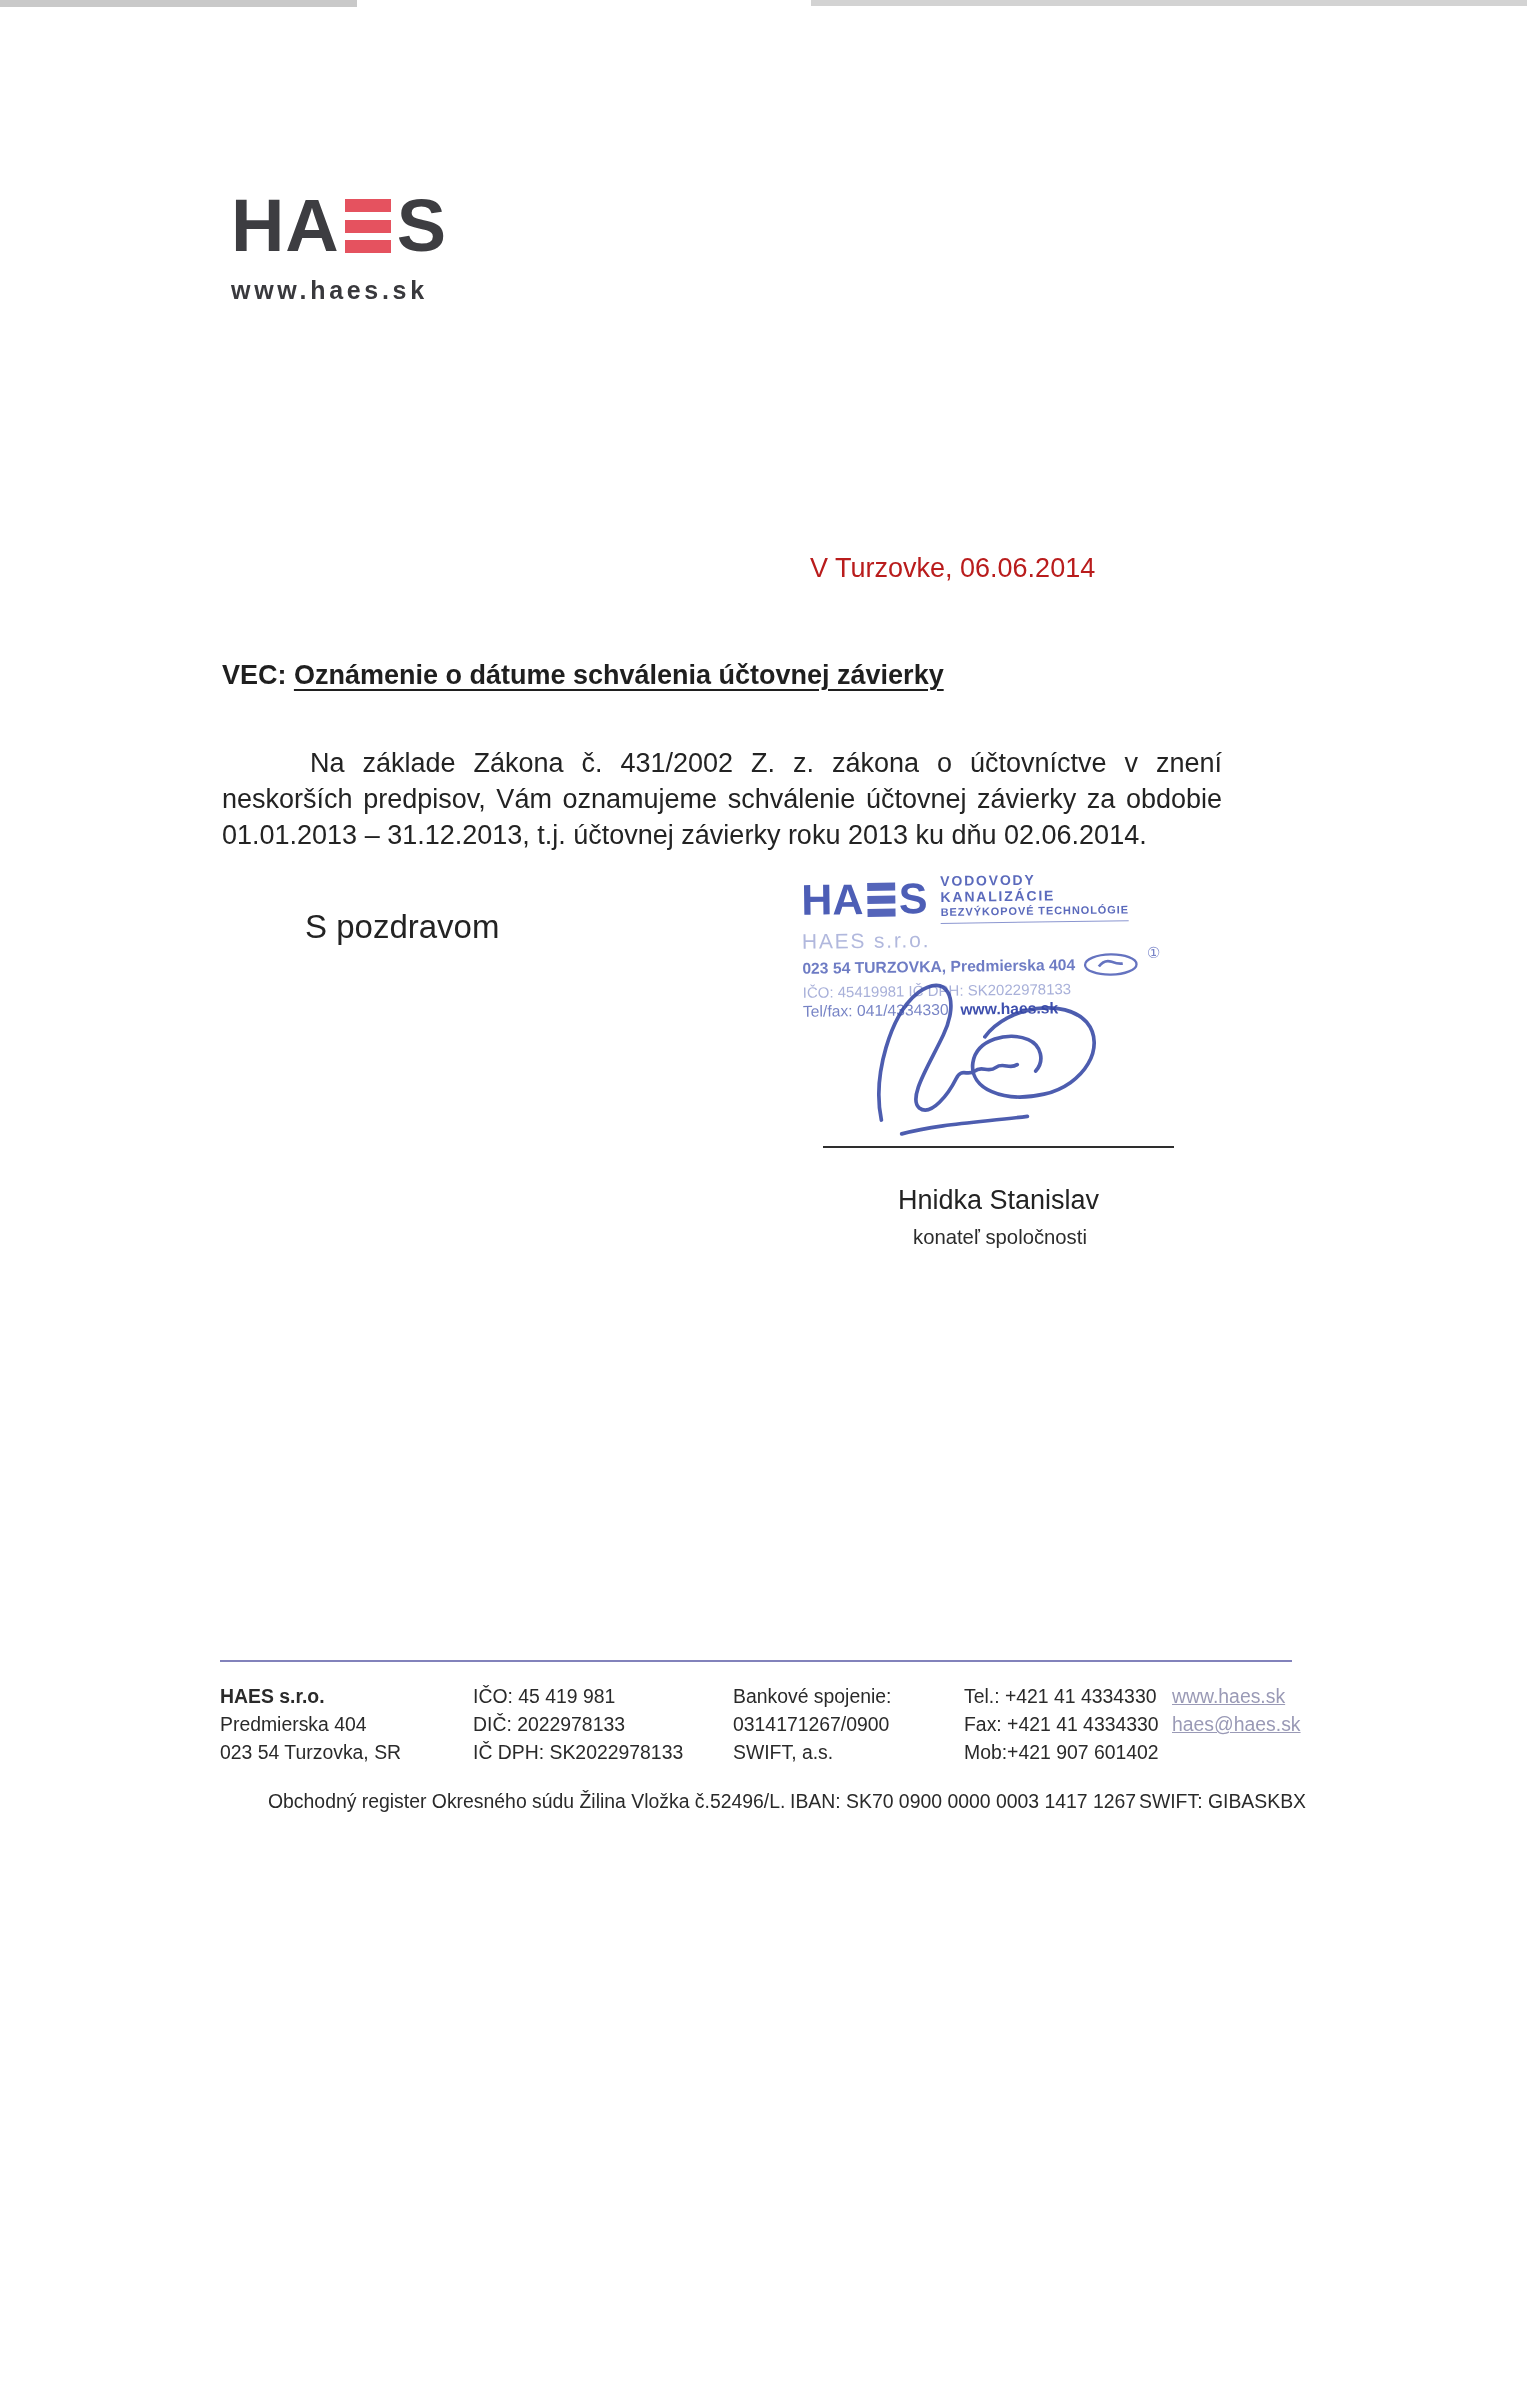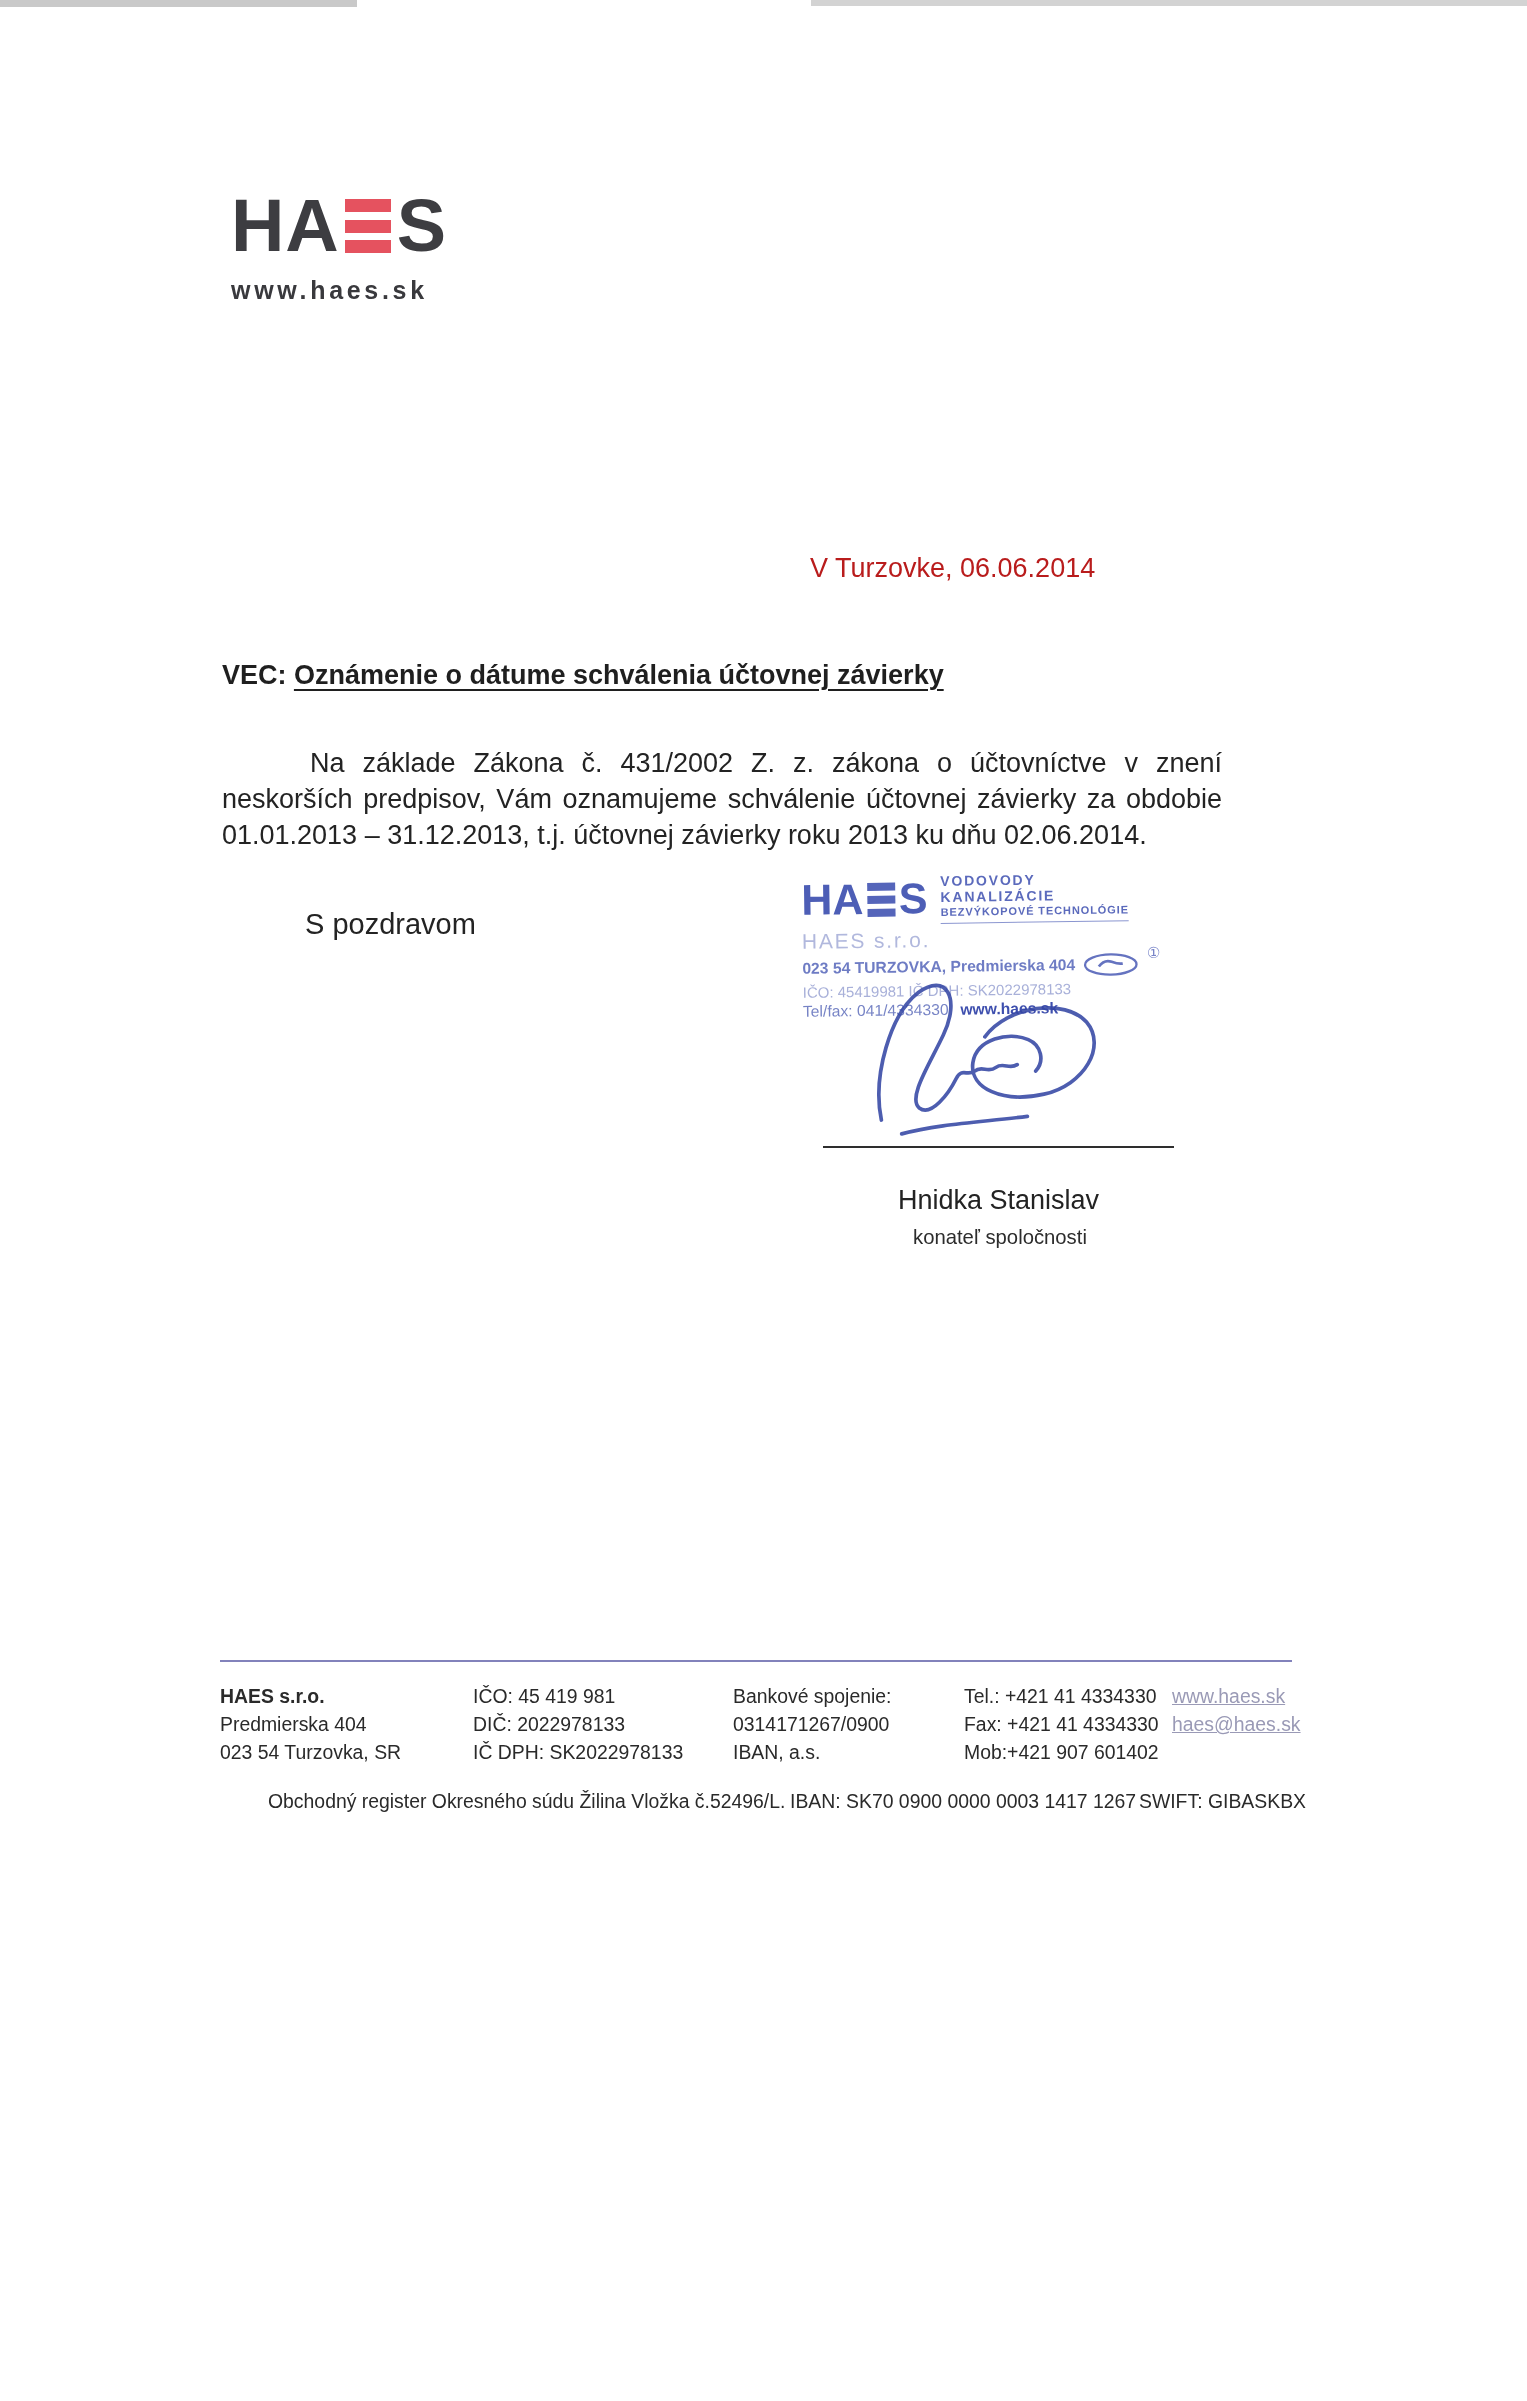--- a/index.html
+++ b/index.html
@@ -31,21 +31,21 @@
 
   
   .dateline { position: absolute; left: 810px; top: 553px; font-size: 27px; color: #b91c1c; }
 
   
   .subject { position: absolute; left: 222px; top: 660px; font-size: 27px; font-weight: 700; color: #1f1f1f; }
   .subject .subject-title { text-decoration: underline; text-underline-offset: 4.6px; margin-left: 7.4px; }
 
   
   .body-par { position: absolute; left: 222px; top: 745px; width: 1000px; font-size: 27px; line-height: 36px; color: #232323; text-indent: 88px; text-align: justify; }
-  .closing { position: absolute; left: 305px; top: 908px; font-size: 29px; color: #232323; }
+  .closing { position: absolute; left: 305px; top: 908px; font-size: 33px; color: #232323; }
 
   
   .stamp { position: absolute; left: 802px; top: 873px; width: 407px; transform: rotate(-0.8deg); color: #4656ae; }
   .stamp-row1 { display: flex; align-items: center; gap: 13px; }
   .stamp-logo { display: flex; align-items: center; font-size: 43px; font-weight: 800; color: rgba(62,80,176,0.92); line-height: 1; }
   .stamp-logo .sbars { display: inline-flex; flex-direction: column; gap: 4.6px; margin: 0 3.7px; }
   .stamp-logo .sbars i { display: block; width: 28px; height: 8.3px; background: rgba(62,80,176,0.88); }
   .stamp-services { font-size: 14px; font-weight: 700; letter-spacing: 1.8px; color: rgba(62,80,176,0.85); line-height: 15.7px; }
   .stamp-services .svc3 { font-size: 11px; letter-spacing: 0.9px; border-bottom: 1.8px solid rgba(62,80,176,0.6); padding-bottom: 1.8px; }
   .stamp-company { margin-top: 3.7px; font-size: 21px; letter-spacing: 1.8px; color: rgba(82,98,180,0.45); }
@@ -167,21 +167,21 @@
 
   <div class="fcol fcol-ids">
     <div>IČO: 45 419 981</div>
     <div>DIČ: 2022978133</div>
     <div>IČ DPH: SK2022978133</div>
   </div>
 
   <div class="fcol fcol-bank">
     <div>Bankové spojenie:</div>
     <div>0314171267/0900</div>
-    <div>IBAN, a.s.</div>
+    <div>SWIFT, a.s.</div>
   </div>
 
   <div class="fcol fcol-contact">
     <div>Tel.: +421 41 4334330</div>
     <div>Fax: +421 41 4334330</div>
     <div>Mob:+421 907 601402</div>
   </div>
 
   <div class="fcol fcol-links">
     <a>www.haes.sk</a>

